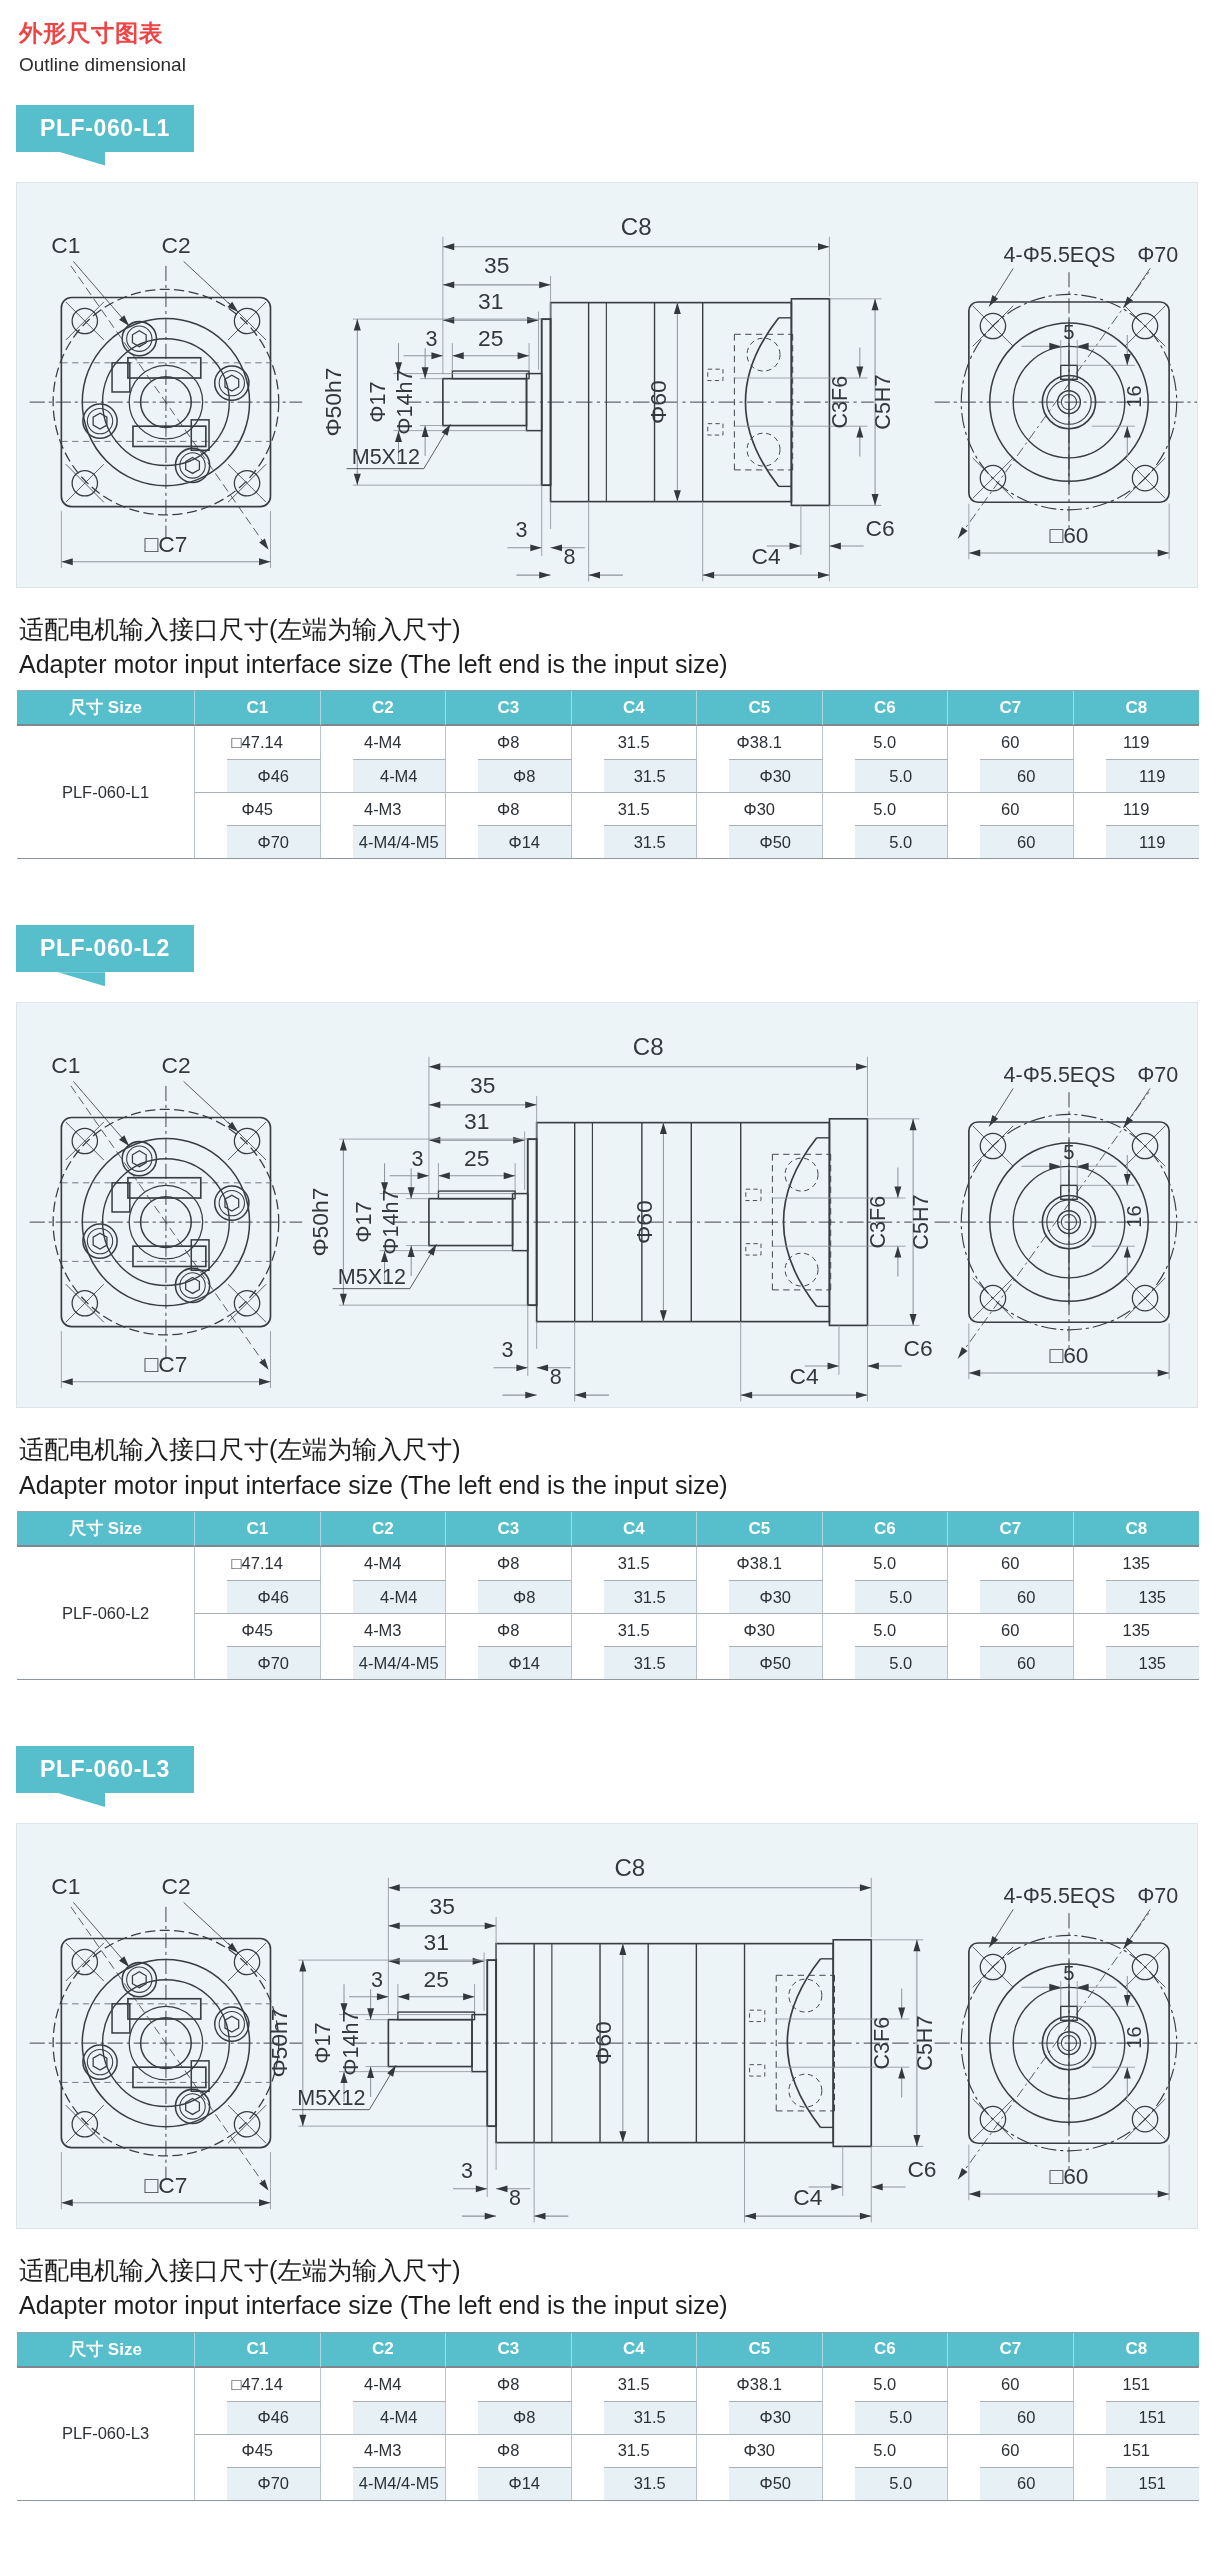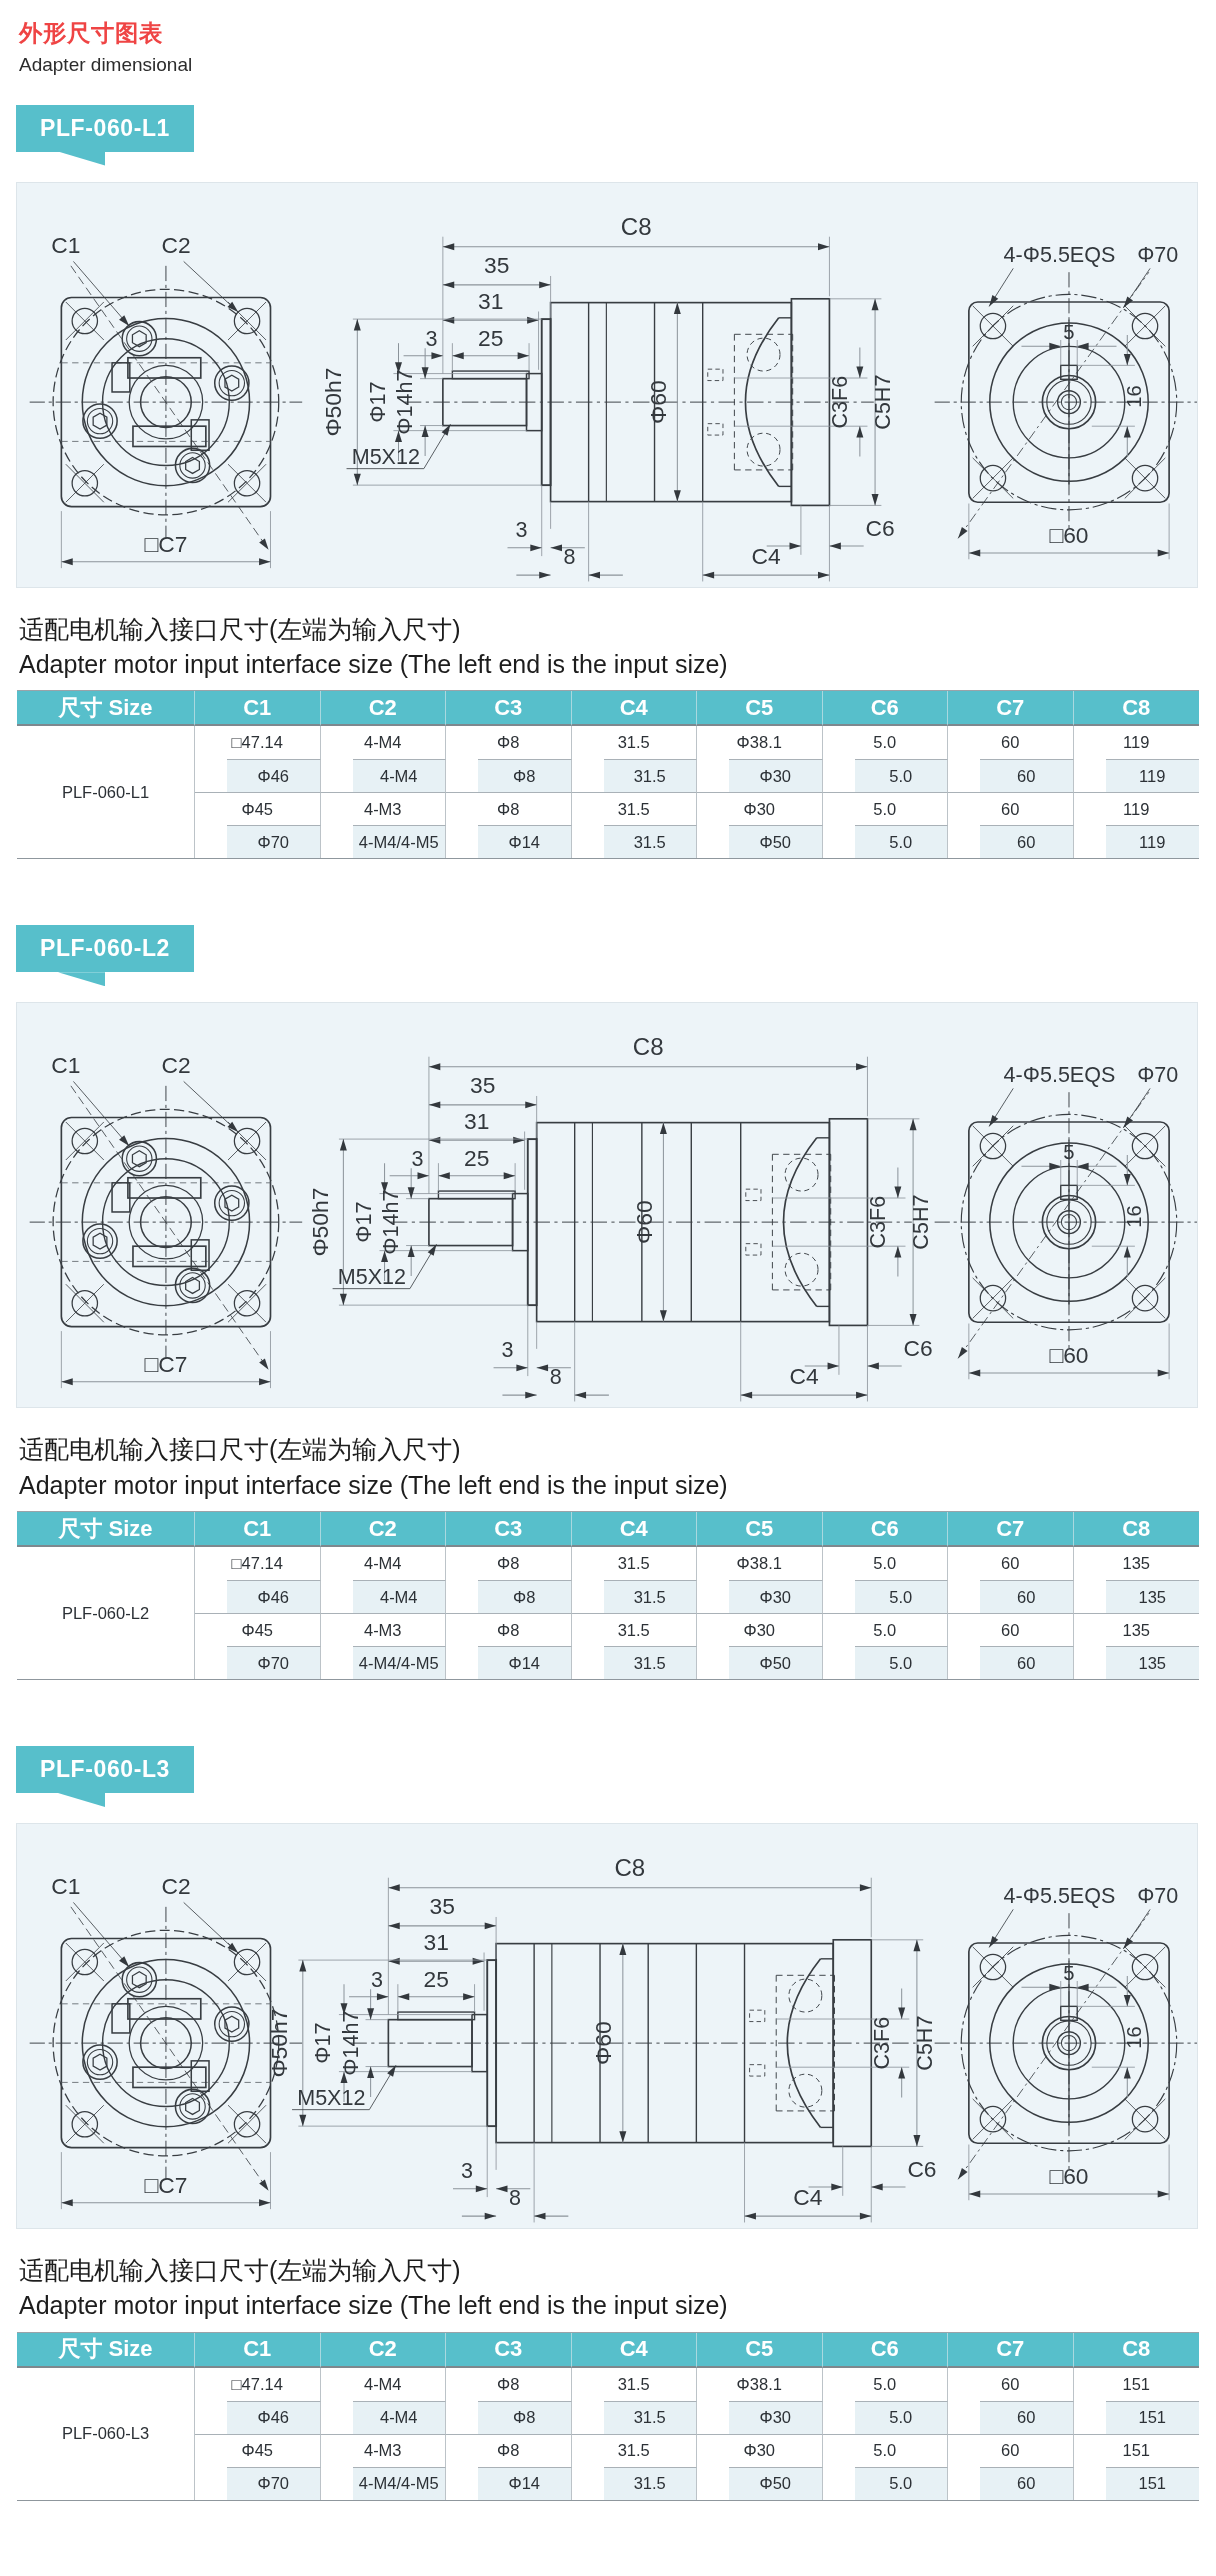--- a/index.html
+++ b/index.html
@@ -13,41 +13,41 @@
   .badge .tail { position:absolute; left:42px; top:100%; width:47px; height:14px;
            background:var(--accent); clip-path:polygon(0 0,100% 0,100% 100%); }
   .panel { margin:30px 0 0 16px; width:1182px; height:406px; background:#edf4f8;
            border:1.3px solid #dde5ea; }
   .panel svg { display:block; width:100%; height:100%; }
   .note-cn { margin:25px 0 0 19px; font-size:25px; color:#1d1d1d; }
   .note-en { margin:4.4px 0 0 19px; font-size:25px; color:#1d1d1d; }
   .dim-table { margin:11.4px 0 0 17px; width:1182px; display:grid;
            grid-template-columns:178px repeat(8, 1fr);
            border-top:1.3px solid #9aa3a9; border-bottom:1.9px solid #8f979d; }
-  .th { background:var(--accent); color:#fff; font-weight:700; font-size:22px; height:35px;
+  .th { background:var(--accent); color:#fff; font-weight:700; font-size:17px; height:35px;
         display:flex; align-items:center; justify-content:center;
         border-bottom:2.5px solid #7e888e; border-right:0.6px solid #a9d8df; }
   .th.last { border-right:none; }
   .td { font-size:16.5px; color:#2c3136; height:33px; display:flex; align-items:center;
         justify-content:center; border-right:0.6px solid #bcc3c8; background:#fff; }
   .td.last { border-right:none; }
   .td.alt { background:#e7f1f5;margin-left:32px; }
   .td.rsep { border-top:1.3px solid #a9b1b7; }
   .rowlabel { grid-row:2 / span 4; grid-column:1; display:flex; align-items:center;
         justify-content:center; font-size:16.5px; color:#2c3136; background:#fff;
         border-right:0.6px solid #bcc3c8; }
   .g2 .badge, .g3 .badge { margin-top:66px; }
   svg text { font-family:"Liberation Sans", sans-serif; }
 </style>
 </head>
 <body>
 
 <div class="page">
   <h1 class="title">外形尺寸图表</h1>
-  <div class="subtitle">Adapter dimensional</div>
+  <div class="subtitle">Outline dimensional</div>
 
   <section class="group g1">
     <div class="badge">
       <span>PLF-060-L1</span>
       <i class="tail"></i>
     </div>
     <div class="panel">
       <svg id="svg-0" viewBox="0 0 1862 636">
           <g>
             <circle cx="235" cy="345" r="178" fill="none" stroke="#383d42" stroke-width="2" stroke-dasharray="16 7"></circle>

